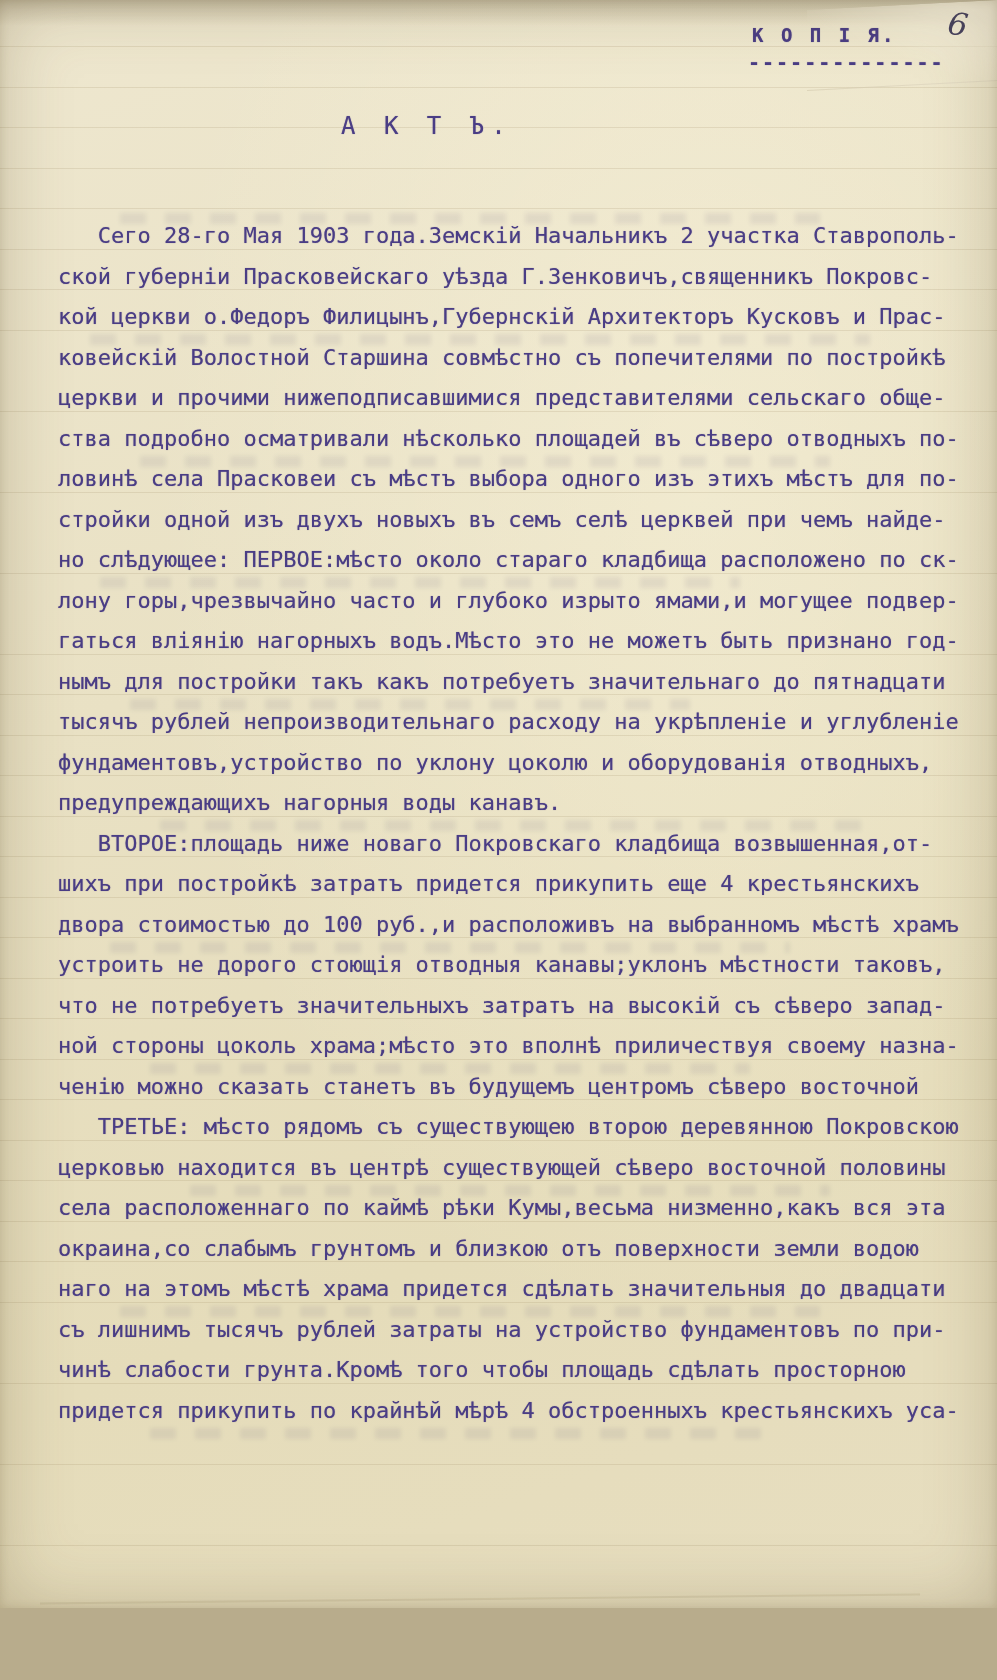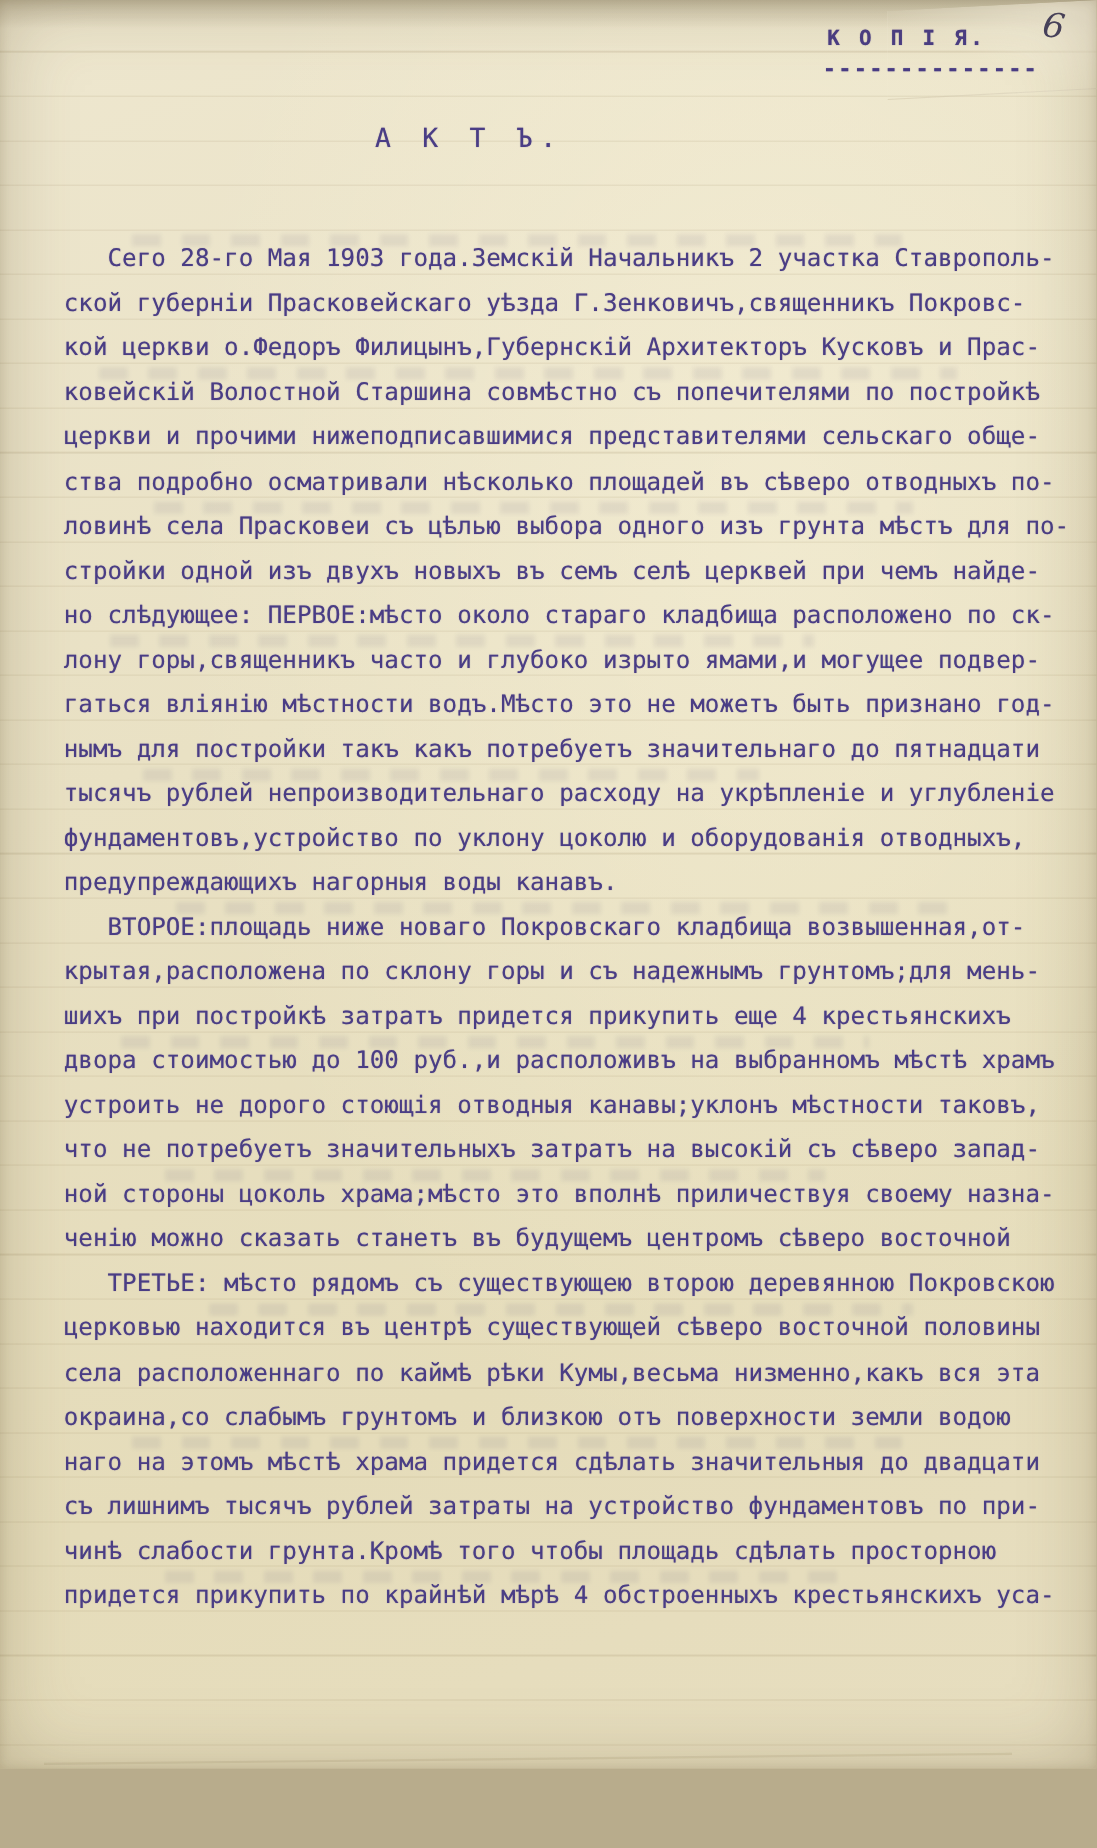--- a/index.html
+++ b/index.html
@@ -98,31 +98,30 @@
   <div class="page-num">6</div>
   <div class="doc-title">А К Т Ъ.</div>
 
   <div class="doc-body">
     <div class="ln">   Сего 28-го Мая 1903 года.Земскій Начальникъ 2 участка Ставрополь-</div>
     <div class="ln">ской губерніи Прасковейскаго уѣзда Г.Зенковичъ,священникъ Покровс-</div>
     <div class="ln">кой церкви о.Федоръ Филицынъ,Губернскій Архитекторъ Кусковъ и Прас-</div>
     <div class="ln">ковейскій Волостной Старшина совмѣстно съ попечителями по постройкѣ</div>
     <div class="ln">церкви и прочими нижеподписавшимися представителями сельскаго обще-</div>
     <div class="ln">ства подробно осматривали нѣсколько площадей въ сѣверо отводныхъ по-</div>
-    <div class="ln">ловинѣ села Прасковеи съ цѣлью выбора одного изъ грунта мѣстъ для по-</div>
+    <div class="ln">ловинѣ села Прасковеи съ мѣстъ выбора одного изъ этихъ мѣстъ для по-</div>
     <div class="ln">стройки одной изъ двухъ новыхъ въ семъ селѣ церквей при чемъ найде-</div>
     <div class="ln">но слѣдующее: ПЕРВОЕ:мѣсто около стараго кладбища расположено по ск-</div>
-    <div class="ln">лону горы,священникъ часто и глубоко изрыто ямами,и могущее подвер-</div>
-    <div class="ln">гаться вліянію мѣстности водъ.Мѣсто это не можетъ быть признано год-</div>
+    <div class="ln">лону горы,чрезвычайно часто и глубоко изрыто ямами,и могущее подвер-</div>
+    <div class="ln">гаться вліянію нагорныхъ водъ.Мѣсто это не можетъ быть признано год-</div>
     <div class="ln">нымъ для постройки такъ какъ потребуетъ значительнаго до пятнадцати</div>
     <div class="ln">тысячъ рублей непроизводительнаго расходу на укрѣпленіе и углубленіе</div>
     <div class="ln">фундаментовъ,устройство по уклону цоколю и оборудованія отводныхъ,</div>
     <div class="ln">предупреждающихъ нагорныя воды канавъ.</div>
     <div class="ln">   ВТОРОЕ:площадь ниже новаго Покровскаго кладбища возвышенная,от-</div>
-    <div class="ln">крытая,расположена по склону горы и съ надежнымъ грунтомъ;для мень-</div>
     <div class="ln">шихъ при постройкѣ затратъ придется прикупить еще 4 крестьянскихъ</div>
     <div class="ln">двора стоимостью до 100 руб.,и расположивъ на выбранномъ мѣстѣ храмъ</div>
     <div class="ln">устроить не дорого стоющія отводныя канавы;уклонъ мѣстности таковъ,</div>
     <div class="ln">что не потребуетъ значительныхъ затратъ на высокій съ сѣверо запад-</div>
     <div class="ln">ной стороны цоколь храма;мѣсто это вполнѣ приличествуя своему назна-</div>
     <div class="ln">ченію можно сказать станетъ въ будущемъ центромъ сѣверо восточной</div>
     <div class="ln">   ТРЕТЬЕ: мѣсто рядомъ съ существующею второю деревянною Покровскою</div>
     <div class="ln">церковью находится въ центрѣ существующей сѣверо восточной половины</div>
     <div class="ln">села расположеннаго по каймѣ рѣки Кумы,весьма низменно,какъ вся эта</div>
     <div class="ln">окраина,со слабымъ грунтомъ и близкою отъ поверхности земли водою</div>

